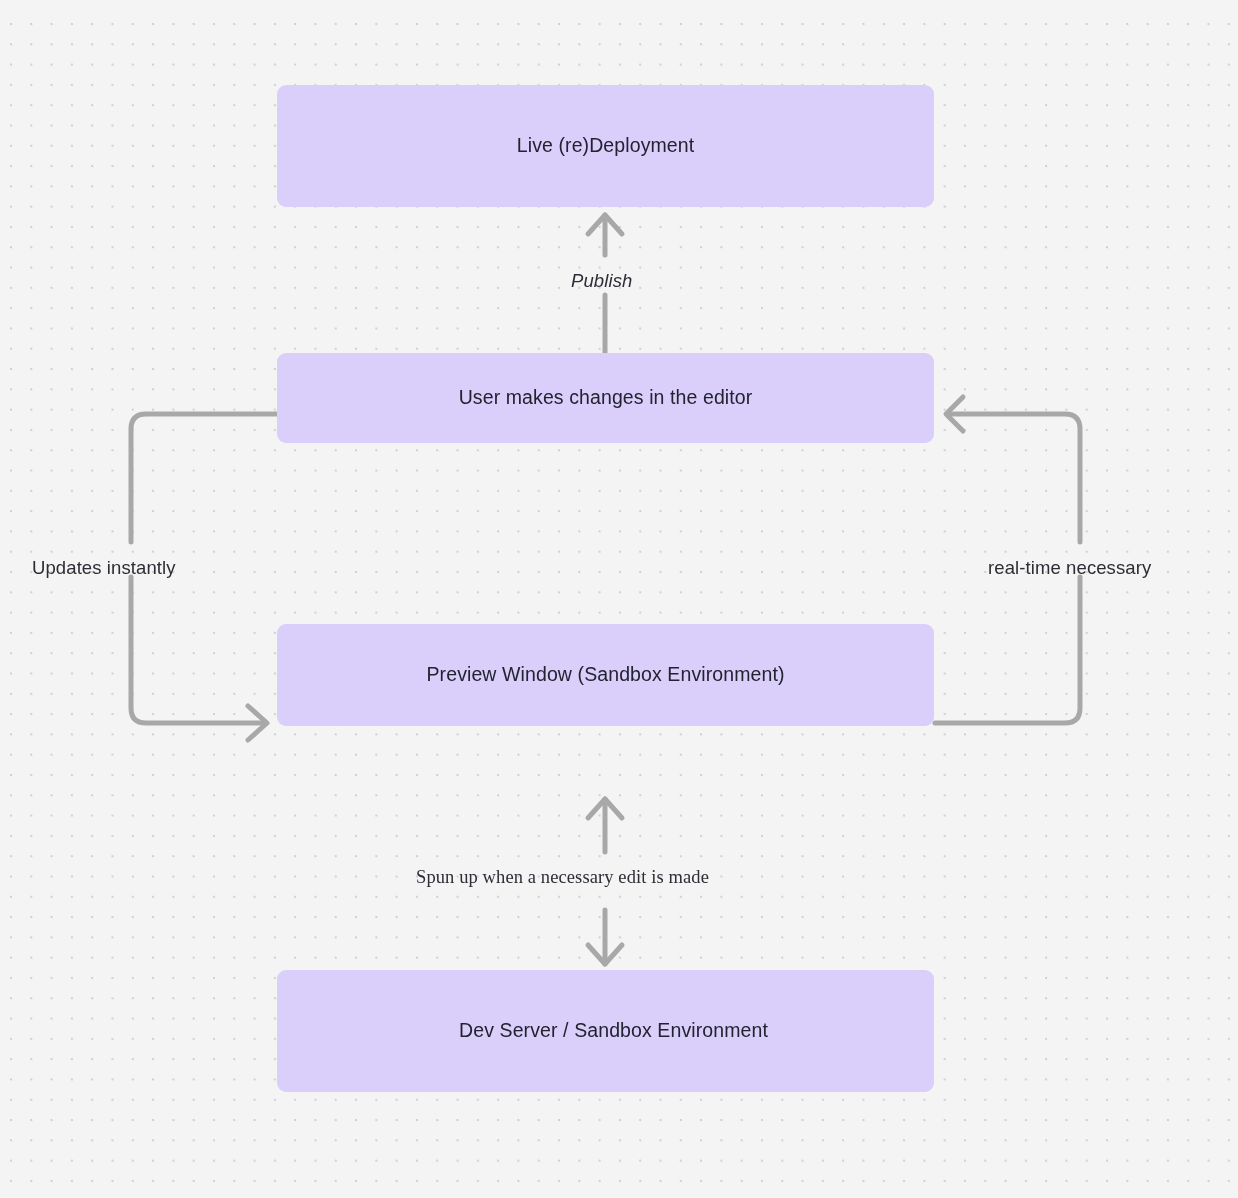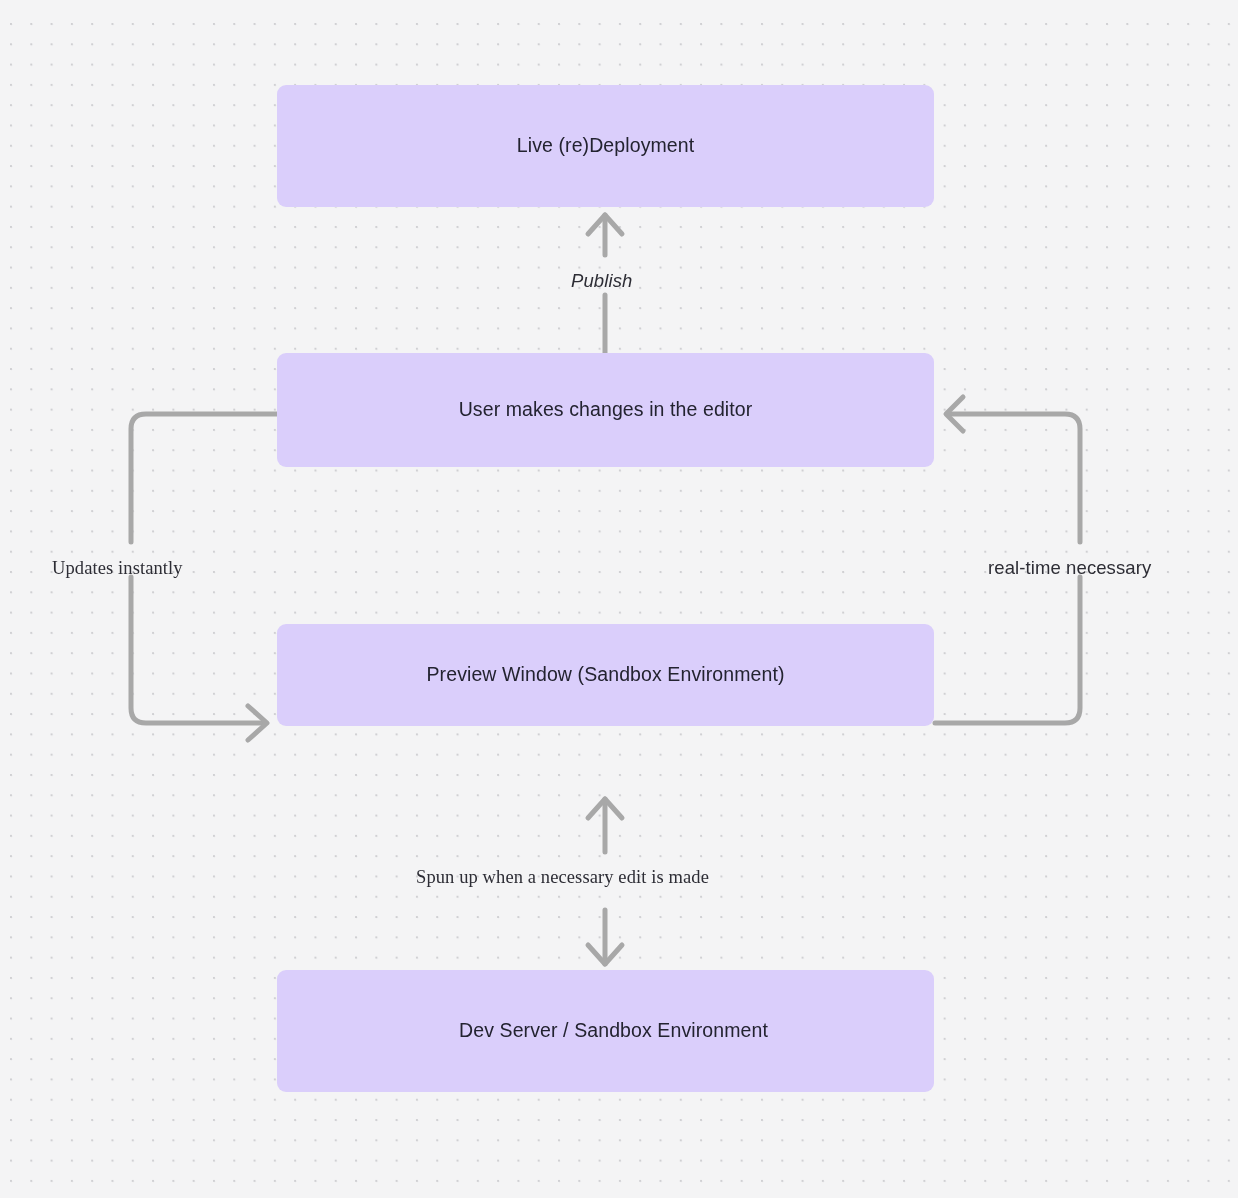--- a/index.html
+++ b/index.html
@@ -96,33 +96,33 @@
         <path d="M 588 933 L 605 952 L 622 933"></path>
       </g>
 
     </g>
   </svg>
 
   <div class="node" style="left:277px; top:73px; width:657px; height:122px;">
     <span class="node-label">Live (re)Deployment</span>
   </div>
 
-  <div class="node" style="left:277px; top:341px; width:657px; height:114px;">
+  <div class="node" style="left:277px; top:341px; width:657px; height:90px;">
     <span class="node-label">User makes changes in the editor</span>
   </div>
 
   <div class="node" style="left:277px; top:612px; width:657px; height:102px;">
     <span class="node-label">Preview Window (Sandbox Environment)</span>
   </div>
 
   <div class="node" style="left:277px; top:958px; width:657px; height:122px;padding-left:16px;">
     <span class="node-label">Dev Server / Sandbox Environment</span>
   </div>
 
   <div class="edge-label" style="left:571px; top:260px;font-style:italic;">Publish</div>
 
-  <div class="edge-label" style="left:52px; top:547px;font-family:Liberation Serif, serif;">Updates instantly</div>
+  <div class="edge-label" style="left:32px; top:547px;">Updates instantly</div>
 
   <div class="edge-label" style="left:988px; top:547px;">real-time necessary</div>
 
   <div class="edge-label" style="left:416px; top:856px;font-family:Liberation Serif, serif;">Spun up when a necessary edit is made</div>
 
 </div>
 
 </body></html>

